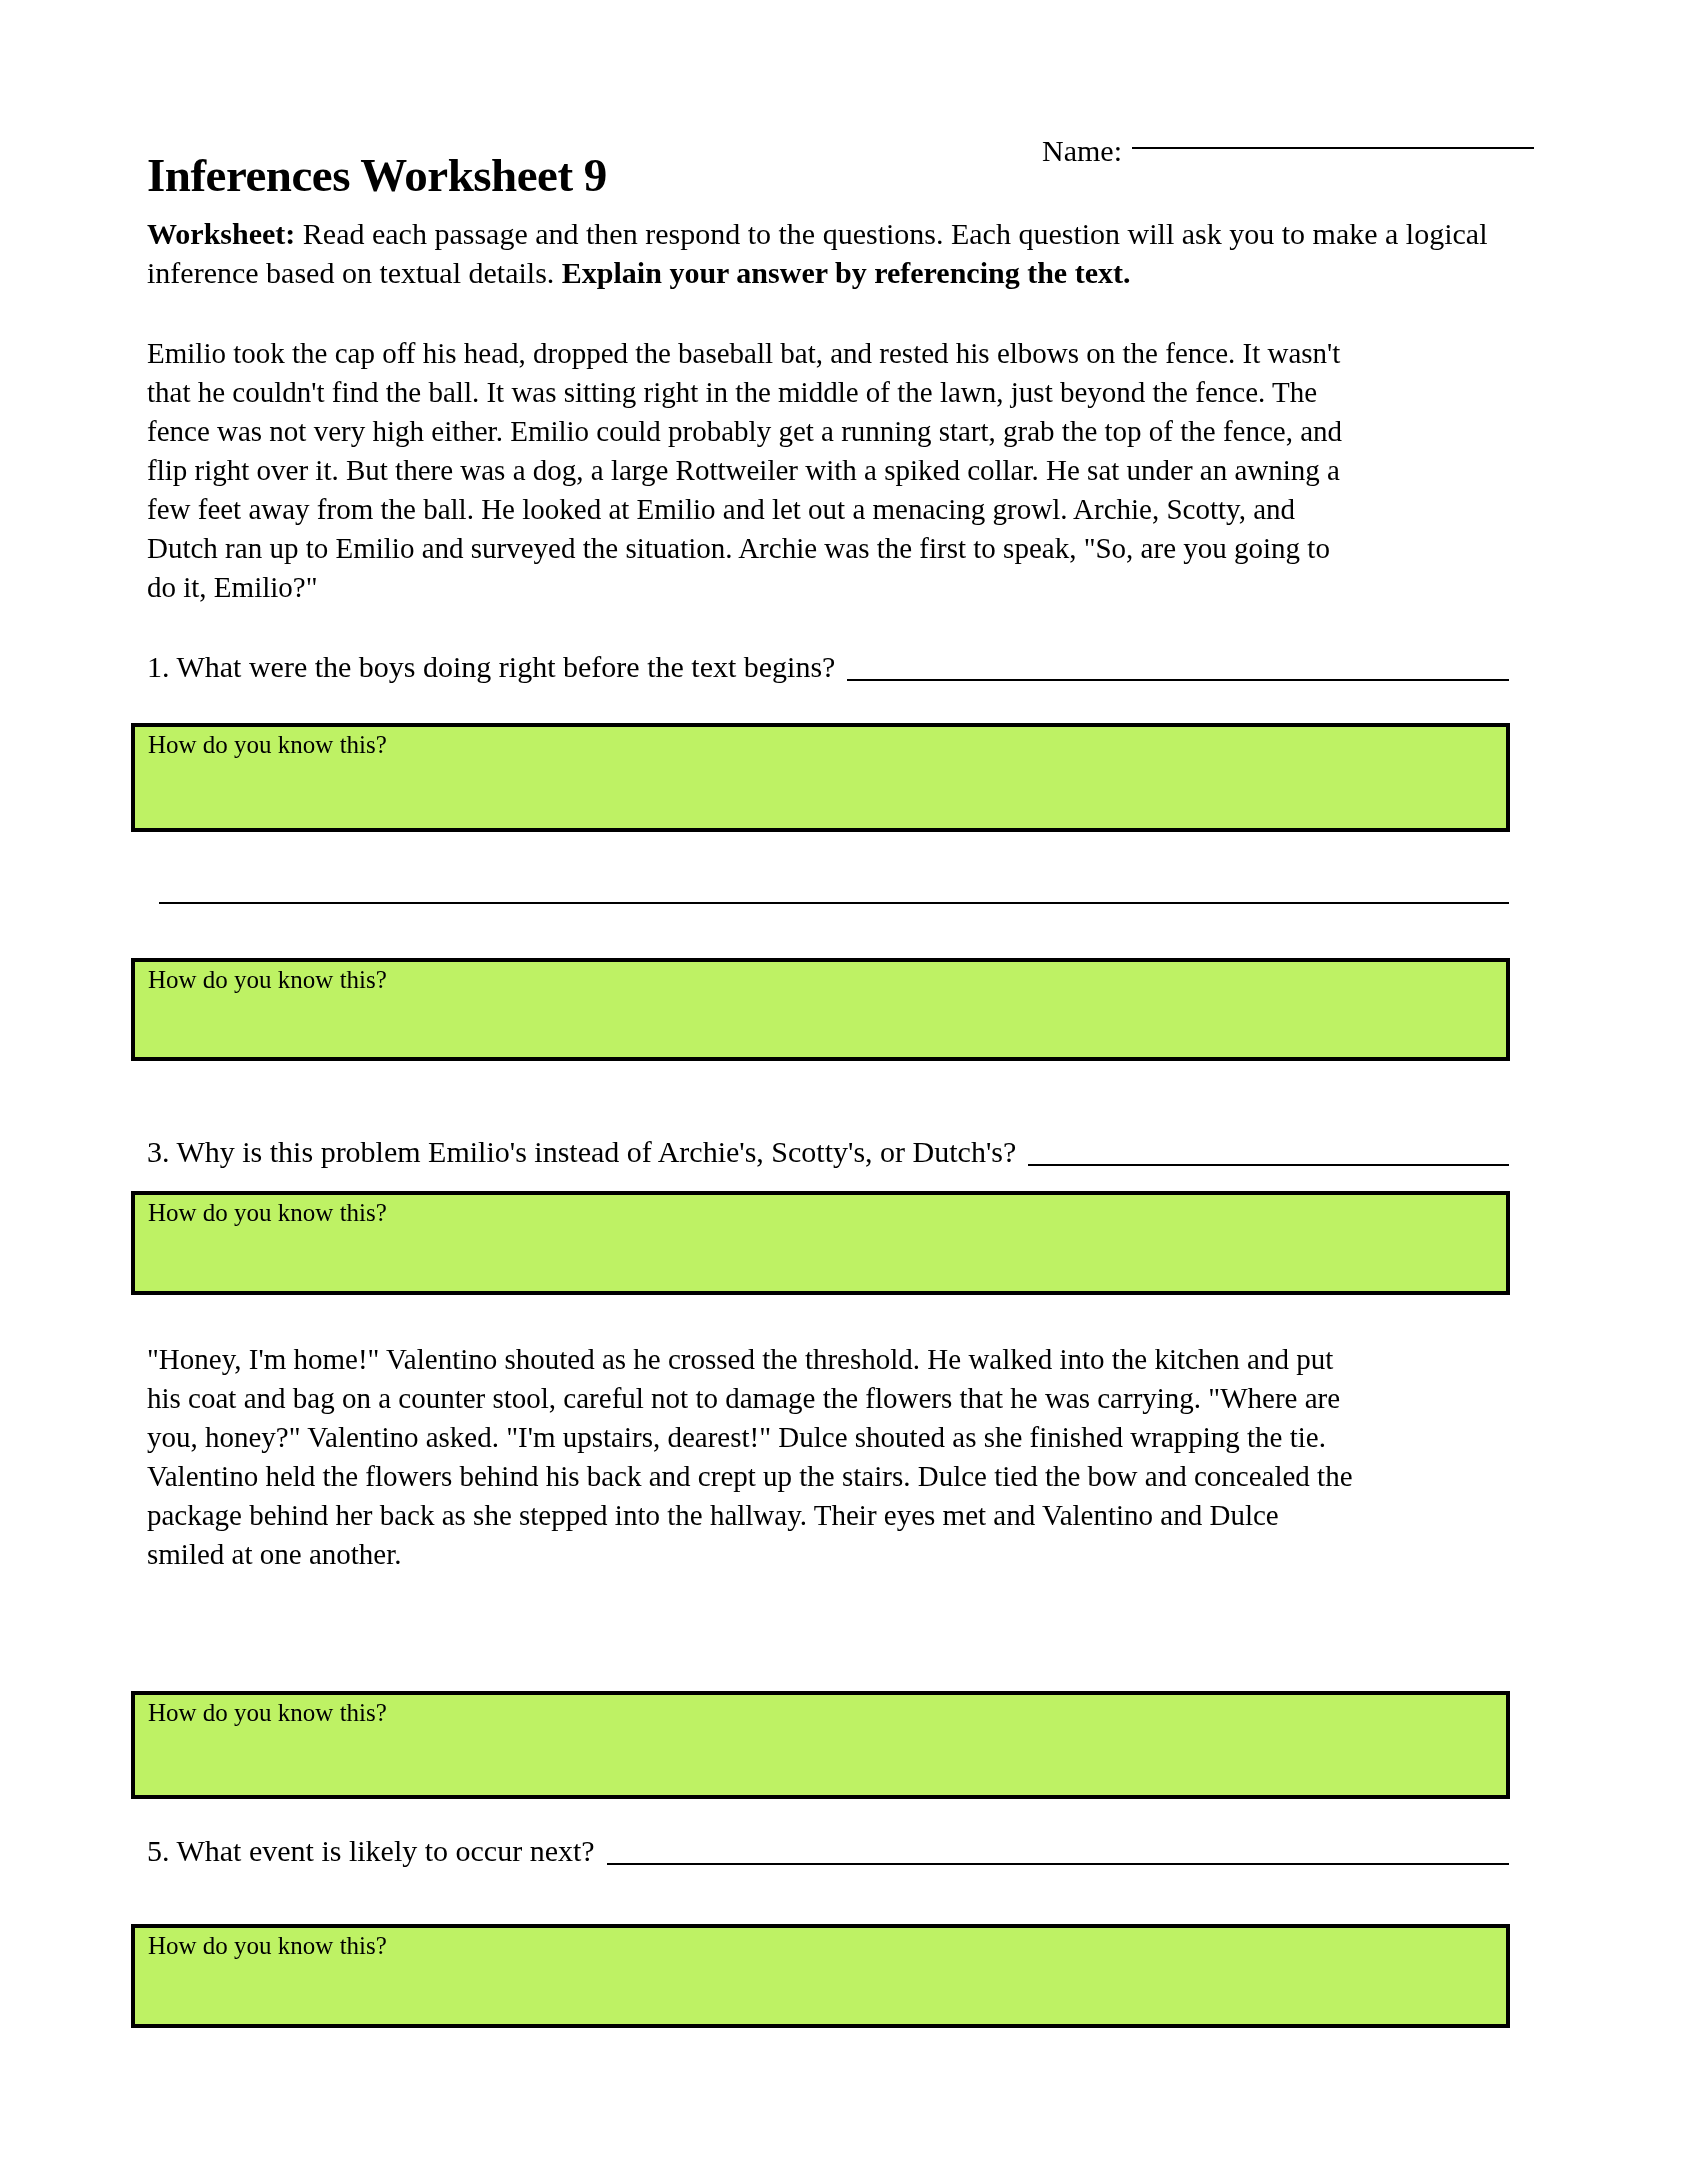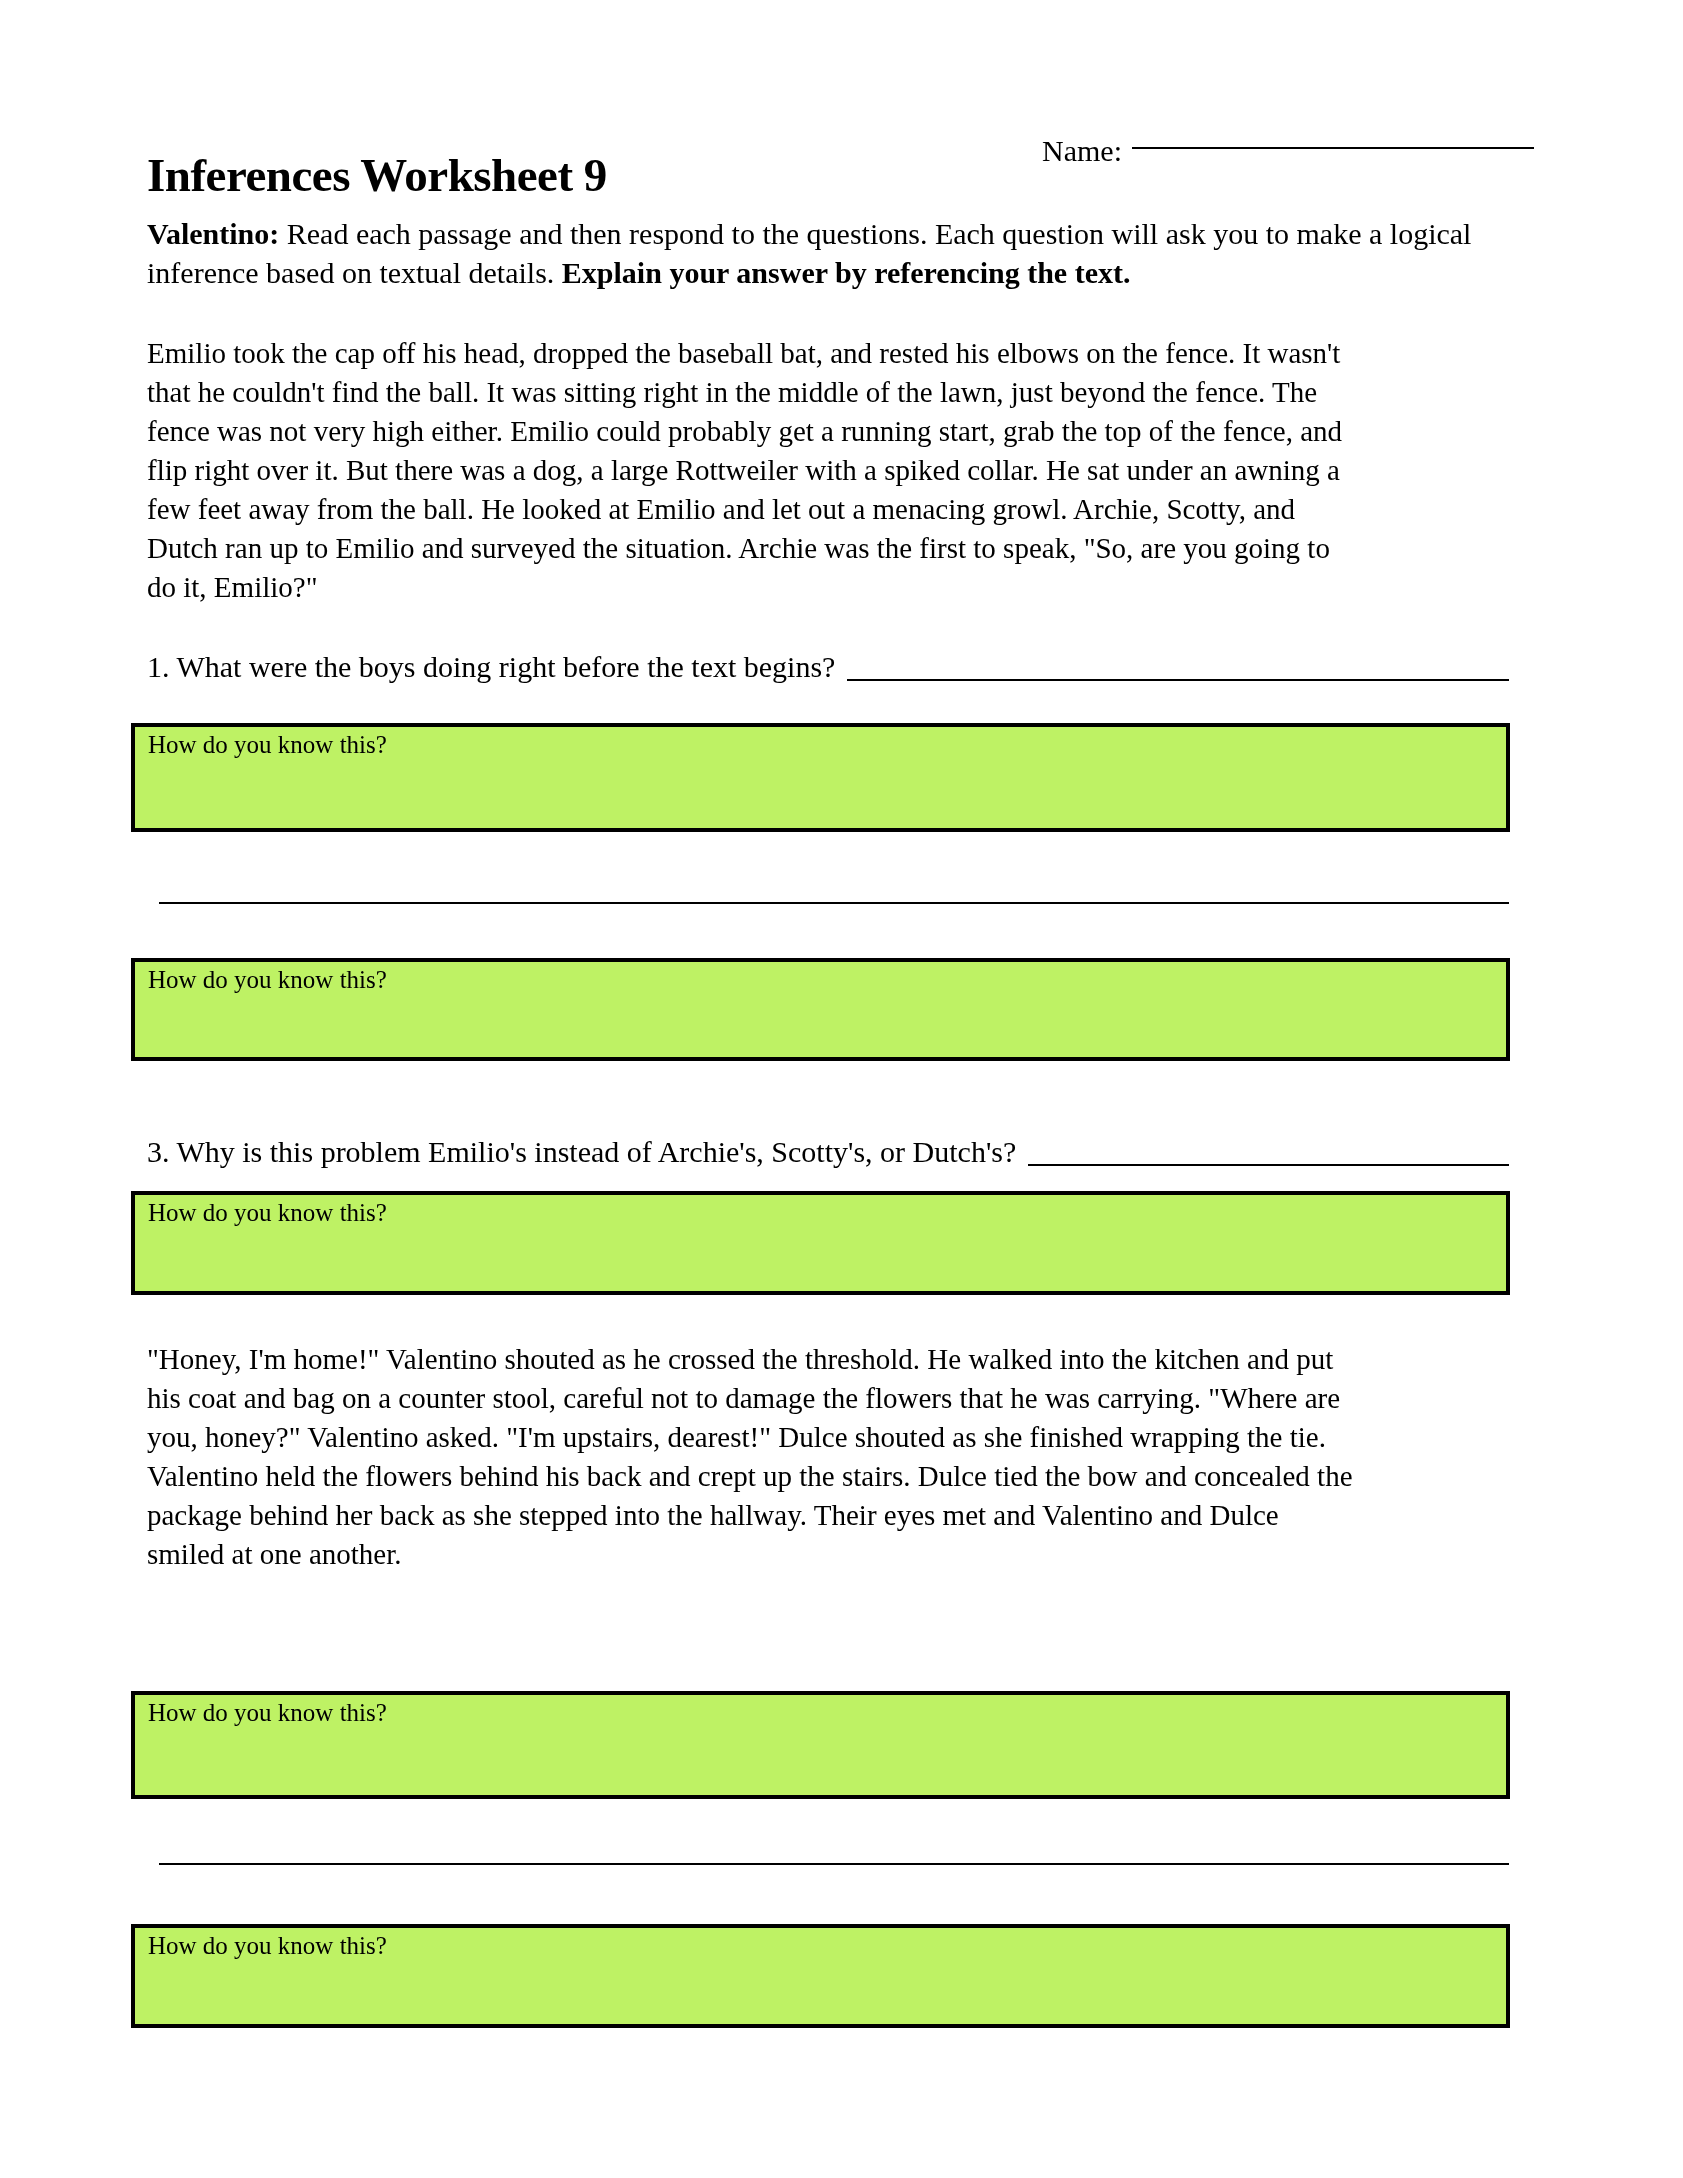--- a/index.html
+++ b/index.html
@@ -76,21 +76,21 @@
 
 <div class="page">
 
   <div class="abs name-row">
     <span>Name:</span>
     <span class="name-line"></span>
   </div>
 
   <div class="abs title">Inferences Worksheet 9</div>
 
-  <div class="abs directions"><span class="b">Valentino:</span><span> Read each passage and then respond to the questions. Each question will ask you to make a logical inference based on textual details. </span><span class="b">Explain your answer by referencing the text.</span></div>
+  <div class="abs directions"><span class="b">Worksheet:</span><span> Read each passage and then respond to the questions. Each question will ask you to make a logical inference based on textual details. </span><span class="b">Explain your answer by referencing the text.</span></div>
 
   <div class="abs passage passage1">Emilio took the cap off his head, dropped the baseball bat, and rested his elbows on the fence. It wasn't
 that he couldn't find the ball. It was sitting right in the middle of the lawn, just beyond the fence. The
 fence was not very high either. Emilio could probably get a running start, grab the top of the fence, and
 flip right over it. But there was a dog, a large Rottweiler with a spiked collar. He sat under an awning a
 few feet away from the ball. He looked at Emilio and let out a menacing growl. Archie, Scotty, and
 Dutch ran up to Emilio and surveyed the situation. Archie was the first to speak, "So, are you going to
 do it, Emilio?"</div>
 
   <div class="abs q-row q1">
@@ -121,20 +121,21 @@
 you, honey?" Valentino asked. "I'm upstairs, dearest!" Dulce shouted as she finished wrapping the tie.
 Valentino held the flowers behind his back and crept up the stairs. Dulce tied the bow and concealed the
 package behind her back as she stepped into the hallway. Their eyes met and Valentino and Dulce
 smiled at one another.</div>
 
   <div class="abs know-box box4">
     <span class="know-label">How do you know this?</span>
   </div>
 
   <div class="abs q-row q5">
+    <span class="q-text">5. What event is likely to occur next?</span>
     <span class="answer-line"></span>
   </div>
   <div class="abs know-box box5">
     <span class="know-label">How do you know this?</span>
   </div>
 
 </div>
 
 
 </body></html>

